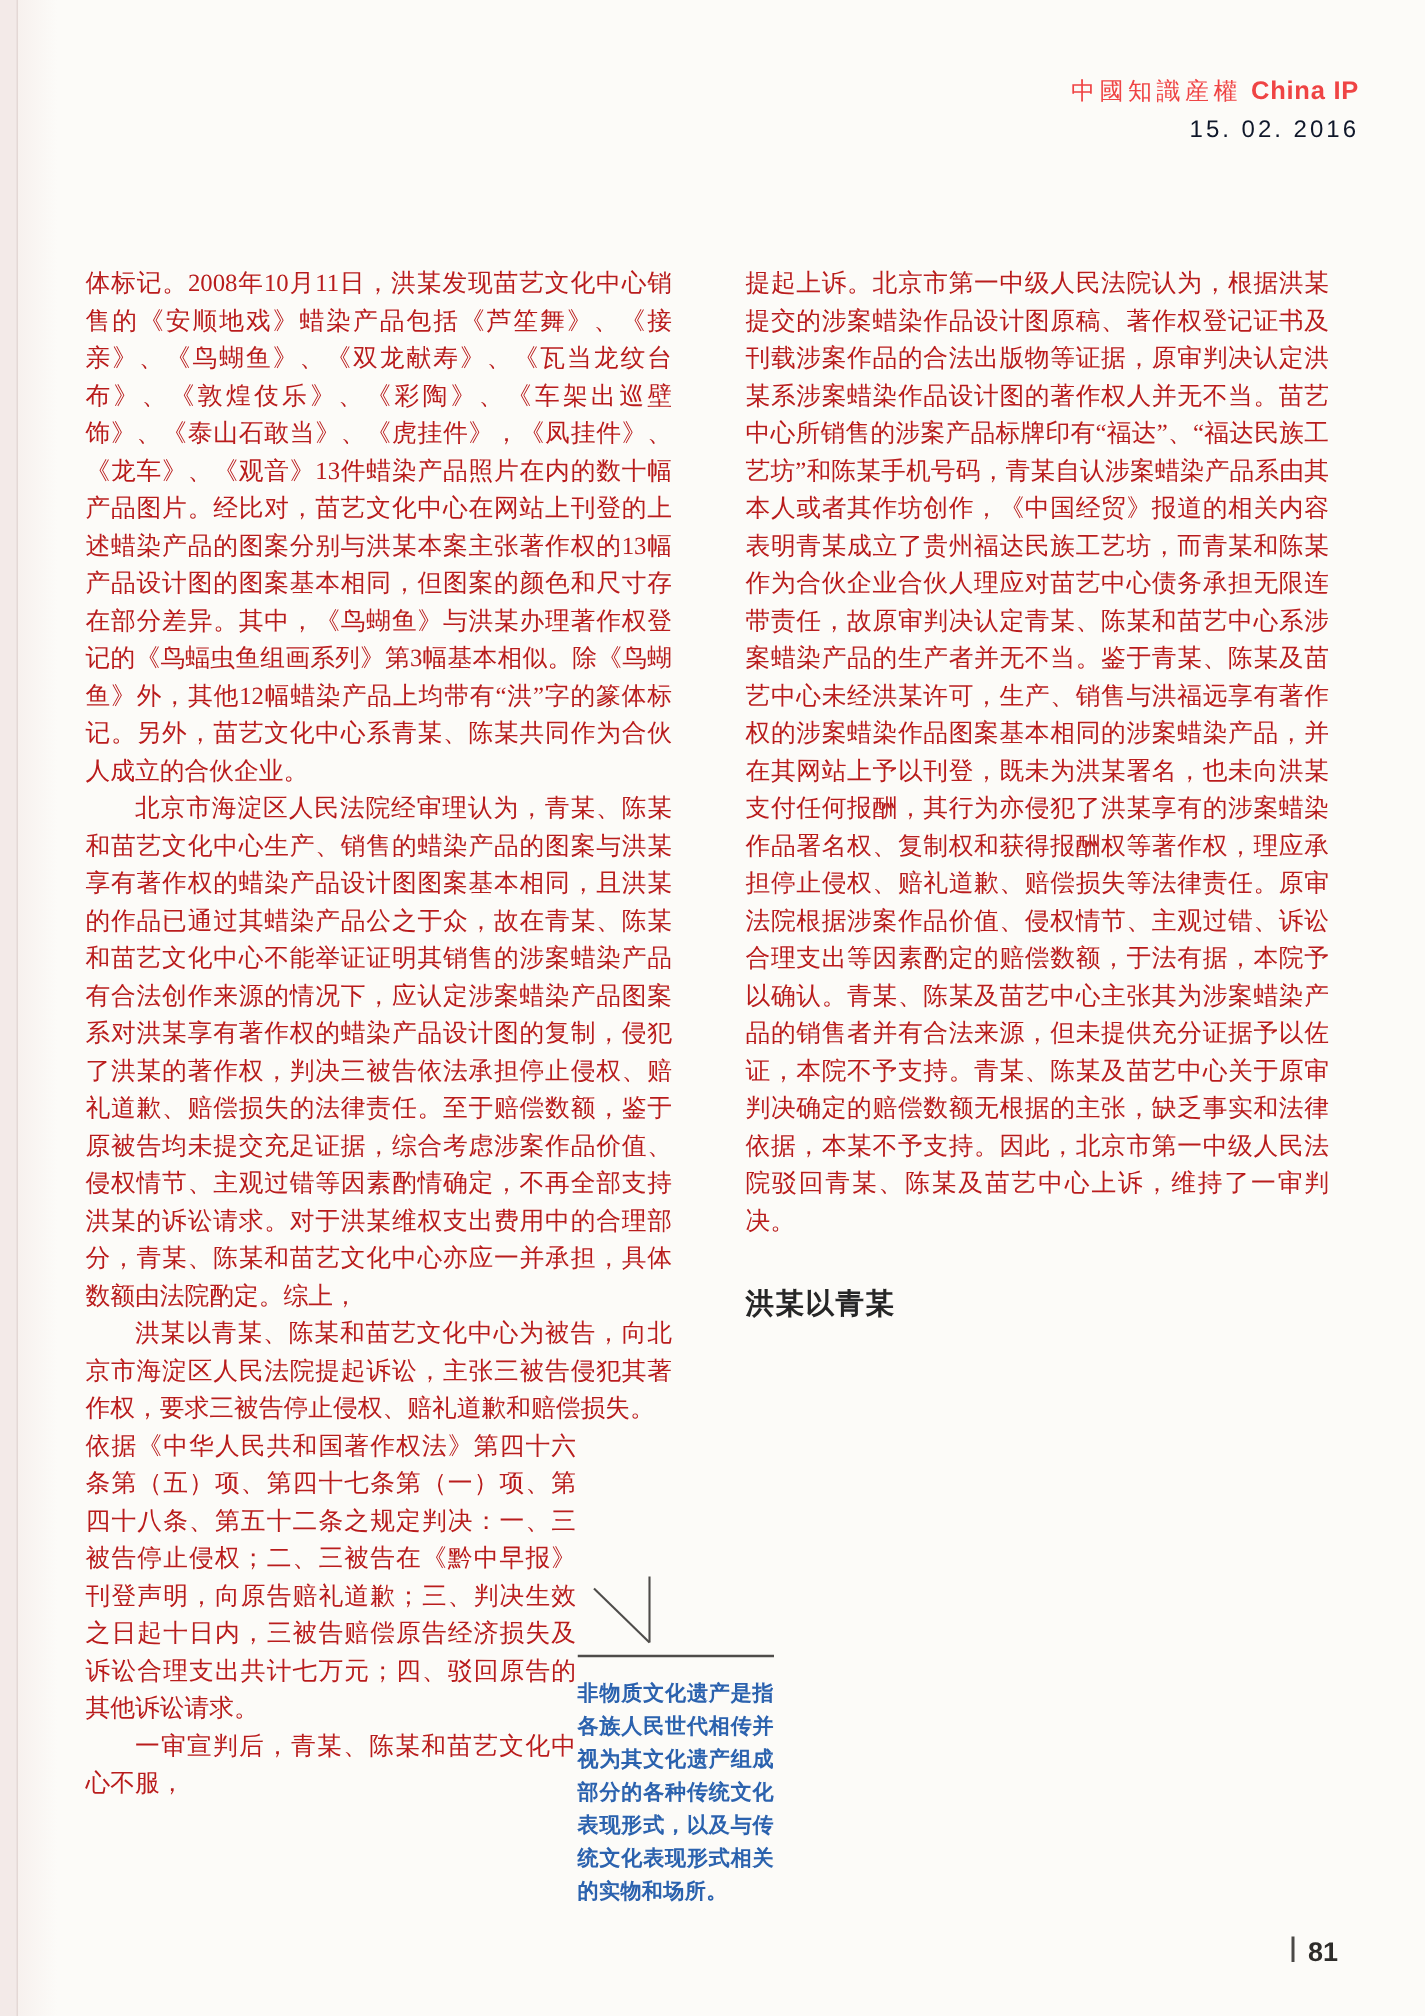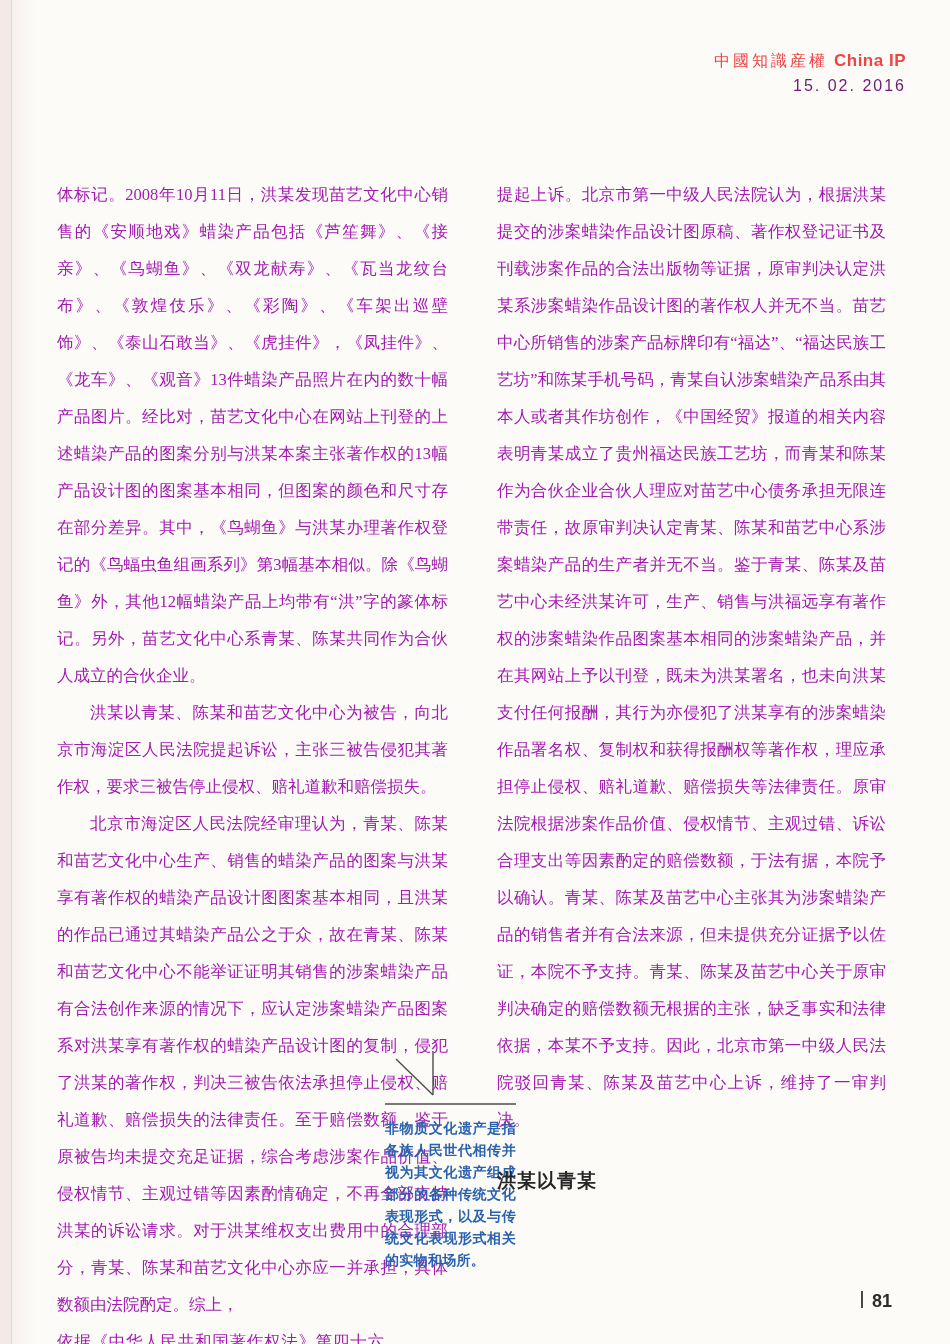--- a/index.html
+++ b/index.html
@@ -19,28 +19,28 @@
     position:absolute;left:12px;top:0;width:26px;height:1344px;
     background:linear-gradient(to right,#f7f1ee,rgba(252,251,248,0));
   }
   
   .header{
     position:absolute;top:50px;right:44px;text-align:right;
   }
   .mag-line{font-size:16px;letter-spacing:1px;color:#ef4444;line-height:22px;}
   .mag-zh{font-family:"Liberation Serif","DejaVu Serif",serif;letter-spacing:3px;}
   .mag-en{font-family:"Liberation Sans","DejaVu Sans",sans-serif;font-weight:bold;font-size:17px;letter-spacing:0.5px;margin-left:6px;}
-  .mag-date{font-family:"Liberation Sans","DejaVu Sans",sans-serif;font-size:16px;color:#701a75;letter-spacing:2px;line-height:24px;margin-top:2px;}
+  .mag-date{font-family:"Liberation Sans","DejaVu Sans",sans-serif;font-size:16px;color:#0f172a;letter-spacing:2px;line-height:24px;margin-top:2px;}
   
   .col{position:absolute;top:176px;}
   .col-left{left:57px;width:391px;}
   .col-right{left:497px;width:389px;}
   p.body{
-    margin:0;font-size:16.5px;line-height:37px;
-    text-align:justify;color:#a21caf;
+    margin:0;font-size:16.5px;line-height:25px;
+    text-align:justify;color:#b91c1c;
   }
   p.ind{text-indent:2em;}
   .narrow{width:327px;}
   
   .section-title{
     margin:30px 0 12px 0;
     font-family:"Liberation Sans","DejaVu Sans",sans-serif;
     font-weight:bold;font-size:19px;color:#262626;letter-spacing:1px;
   }
   
@@ -69,22 +69,22 @@
 
 <div class="header">
   <div class="mag-line">
     <span class="mag-zh">中國知識産權</span><span class="mag-en">China IP</span>
   </div>
   <div class="mag-date">15. 02. 2016</div>
 </div>
 
 <div class="col col-left">
   <p class="body">体标记。2008年10月11日，洪某发现苗艺文化中心销售的《安顺地戏》蜡染产品包括《芦笙舞》、《接亲》、《鸟蝴鱼》、《双龙献寿》、《瓦当龙纹台布》、《敦煌伎乐》、《彩陶》、《车架出巡壁饰》、《泰山石敢当》、《虎挂件》，《凤挂件》、《龙车》、《观音》13件蜡染产品照片在内的数十幅产品图片。经比对，苗艺文化中心在网站上刊登的上述蜡染产品的图案分别与洪某本案主张著作权的13幅产品设计图的图案基本相同，但图案的颜色和尺寸存在部分差异。其中，《鸟蝴鱼》与洪某办理著作权登记的《鸟蝠虫鱼组画系列》第3幅基本相似。除《鸟蝴鱼》外，其他12幅蜡染产品上均带有“洪”字的篆体标记。另外，苗艺文化中心系青某、陈某共同作为合伙人成立的合伙企业。</p>
+  <p class="body ind">北京市海淀区人民法院经审理认为，青某、陈某和苗艺文化中心生产、销售的蜡染产品的图案与洪某享有著作权的蜡染产品设计图图案基本相同，且洪某的作品已通过其蜡染产品公之于众，故在青某、陈某和苗艺文化中心不能举证证明其销售的涉案蜡染产品有合法创作来源的情况下，应认定涉案蜡染产品图案系对洪某享有著作权的蜡染产品设计图的复制，侵犯了洪某的著作权，判决三被告依法承担停止侵权、赔礼道歉、赔偿损失的法律责任。至于赔偿数额，鉴于原被告均未提交充足证据，综合考虑涉案作品价值、侵权情节、主观过错等因素酌情确定，不再全部支持洪某的诉讼请求。对于洪某维权支出费用中的合理部分，青某、陈某和苗艺文化中心亦应一并承担，具体数额由法院酌定。综上，</p>
   <p class="body ind">洪某以青某、陈某和苗艺文化中心为被告，向北京市海淀区人民法院提起诉讼，主张三被告侵犯其著作权，要求三被告停止侵权、赔礼道歉和赔偿损失。</p>
-  <p class="body ind">北京市海淀区人民法院经审理认为，青某、陈某和苗艺文化中心生产、销售的蜡染产品的图案与洪某享有著作权的蜡染产品设计图图案基本相同，且洪某的作品已通过其蜡染产品公之于众，故在青某、陈某和苗艺文化中心不能举证证明其销售的涉案蜡染产品有合法创作来源的情况下，应认定涉案蜡染产品图案系对洪某享有著作权的蜡染产品设计图的复制，侵犯了洪某的著作权，判决三被告依法承担停止侵权、赔礼道歉、赔偿损失的法律责任。至于赔偿数额，鉴于原被告均未提交充足证据，综合考虑涉案作品价值、侵权情节、主观过错等因素酌情确定，不再全部支持洪某的诉讼请求。对于洪某维权支出费用中的合理部分，青某、陈某和苗艺文化中心亦应一并承担，具体数额由法院酌定。综上，</p>
   <div class="narrow">
     <p class="body">依据《中华人民共和国著作权法》第四十六条第（五）项、第四十七条第（一）项、第四十八条、第五十二条之规定判决：一、三被告停止侵权；二、三被告在《黔中早报》刊登声明，向原告赔礼道歉；三、判决生效之日起十日内，三被告赔偿原告经济损失及诉讼合理支出共计七万元；四、驳回原告的其他诉讼请求。</p>
     <p class="body ind">一审宣判后，青某、陈某和苗艺文化中心不服，</p>
   </div>
 </div>
 
 <div class="callout">
   <svg width="131" height="62" viewBox="0 0 131 62" aria-hidden="true">
     <line x1="48" y1="5" x2="48" y2="49" stroke="#4e4c4a" stroke-width="1.4"></line>
     <line x1="11" y1="13" x2="48" y2="49" stroke="#4e4c4a" stroke-width="1.4"></line>

